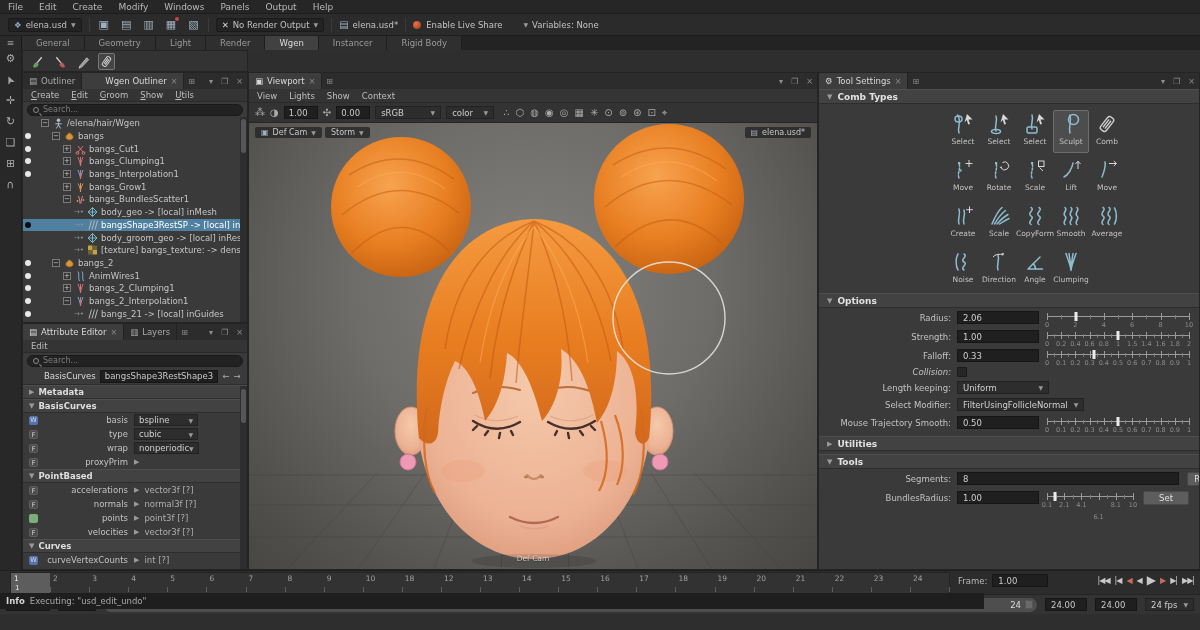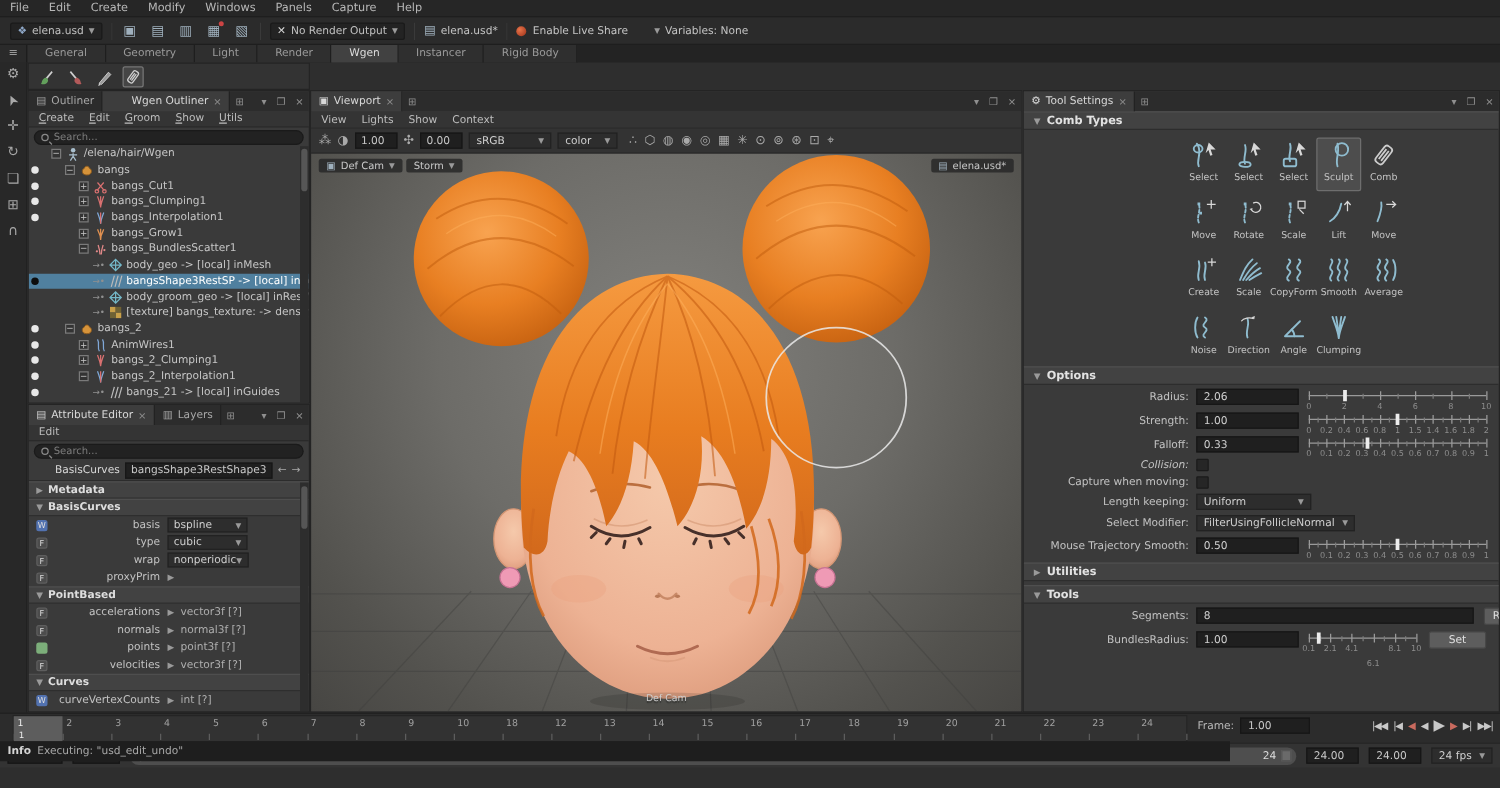--- a/index.html
+++ b/index.html
@@ -113,21 +113,21 @@
 </head>
 <body>
 
 <div id="menubar">
     <span>File</span>
     <span>Edit</span>
     <span>Create</span>
     <span>Modify</span>
     <span>Windows</span>
     <span>Panels</span>
-    <span>Capture</span>
+    <span>Output</span>
     <span>Help</span>
   </div>
 
 <div id="shelfbar">
   <div class="combo">
     <span style="color:#8fa8c8;">❖</span>
     <span>elena.usd</span>
     <span class="caret">▼</span>
   </div>
   <span class="sep"></span>
@@ -984,24 +984,20 @@
         <span class="sl-tick" style="left:90%"></span>
         <span class="sl-lab" style="left: 90%;">0.9</span>
         <span class="sl-tick minor" style="left:95%"></span>
         <span class="sl-tick" style="left:100%"></span>
         <span class="sl-lab" style="left: 100%;">1</span>
         <span class="sl-handle" style="left:33%"></span>
       </div>
   </div>
   <div class="optrow" style="height:14px;font-style:italic;">
     <span class="optlabel">Collision:</span>
-    <span class="chk"></span>
-  </div>
-  <div class="optrow" style="height:14px;">
-    <span class="optlabel">Capture when moving:</span>
     <span class="chk"></span>
   </div>
   <div class="optrow" style="height:17px;">
     <span class="optlabel">Length keeping:</span>
     <span class="optdd">
       <span>Uniform</span>
       <span class="caret">▼</span>
     </span>
   </div>
   <div class="optrow" style="height:17px;">

